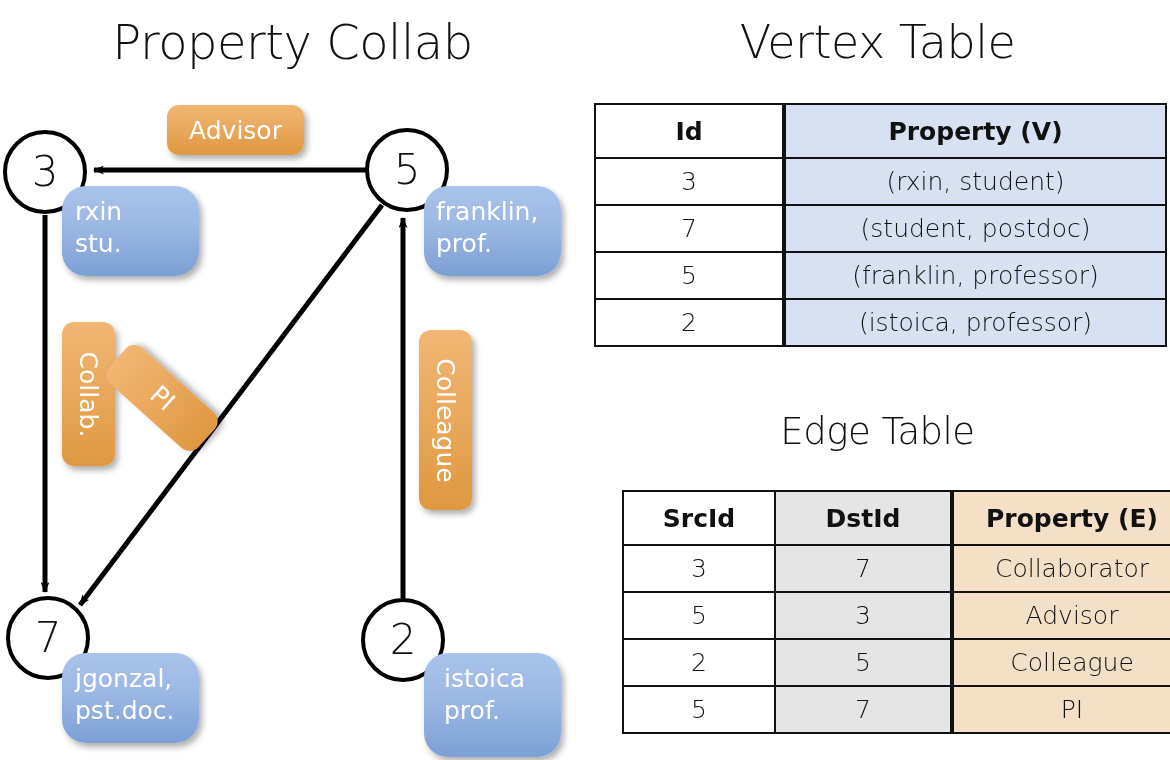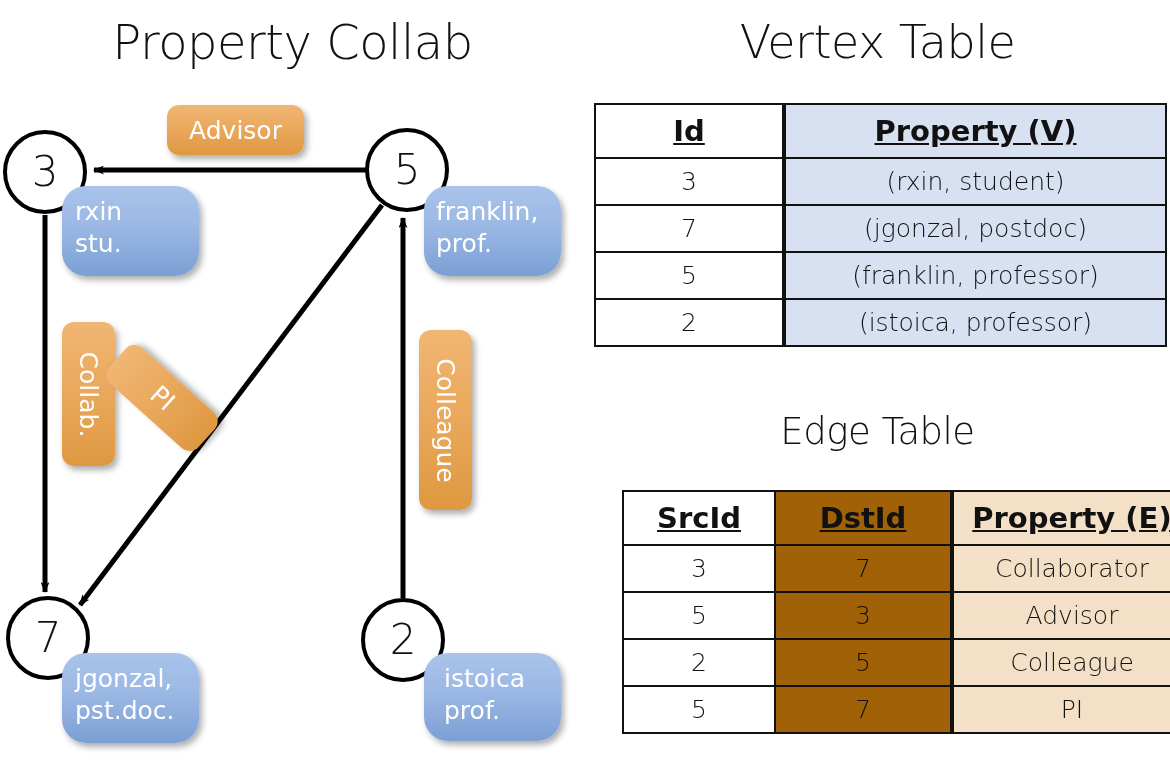--- a/index.html
+++ b/index.html
@@ -129,32 +129,31 @@
     border: 2px solid #111;
     text-align: center;
     font-weight: 300;
     font-size: 25px;
     color: #111;
     padding: 0;
     height: 45px;
   }
   .data-table th {
     font-weight: 700;
-    font-size: 29px;
-    text-decoration: underline;
+    font-size: 25px;
   }
   .data-table .hdr-row th { height: 52px; }
 
   #vertex-table { left: 594px; top: 103px; width: 573px; }
   #vertex-table .col-id   { width: 186px; background: #ffffff; }
   #vertex-table .col-prop { background: #d7e1f2; }
 
   #edge-table { left: 622px; top: 490px; width: 570px; }
   #edge-table .col-src { width: 150px; background: #ffffff; }
-  #edge-table .col-dst { width: 174px; background: #a16207; margin-left: 32px; }
+  #edge-table .col-dst { width: 174px; background: #e5e5e5; margin-left: 32px; }
   #edge-table .col-prop { background: #f4dfc7; }
   #edge-table td.col-prop, #edge-table th.col-prop { border-left-width: 4px; }
   #vertex-table td.col-prop, #vertex-table th.col-prop { border-left-width: 4px; }
 </style>
 </head>
 <body>
 
 <div class="title" id="title-property-graph">Property Collab</div>
 <div class="title" id="title-vertex-table">Vertex Table</div>
 <div class="title" id="title-edge-table">Edge Table</div>
@@ -181,21 +180,21 @@
   <div class="node-circle" style="left:365px; top:128px;">5</div>
   <div class="node-circle" style="left:6px; top:596px;">7</div>
   <div class="node-circle" style="left:361px; top:598px;">2</div>
 
   <div class="prop-box" style="left:62px; top:186px; width:137px; height:90px;">rxin
 stu.</div>
   <div class="prop-box" style="left:424px; top:186px; width:137px; height:90px;padding-left:12px;">franklin,
 prof.</div>
   <div class="prop-box" style="left:62px; top:653px; width:137px; height:90px;">jgonzal,
 pst.doc.</div>
-  <div class="prop-box" style="left:424px; top:653px; width:137px; height:88px;padding-left:20px;">istoica
+  <div class="prop-box" style="left:424px; top:653px; width:137px; height:104px;padding-left:20px;">istoica
 prof.</div>
 
   <div class="edge-label" style="left:167px; top:105px; width:137px; height:50px;">
     <span>Advisor</span>
   </div>
 
   <div class="edge-label vertical" style="left:62px; top:322px; width:53px; height:144px;">
     <span>Collab.</span>
   </div>
 
@@ -213,21 +212,21 @@
       <tr class="hdr-row">
     <th class="col-id">Id</th>
     <th class="col-prop">Property (V)</th>
   </tr>
   <tr>
     <td class="col-id">3</td>
     <td class="col-prop">(rxin, student)</td>
   </tr>
   <tr>
     <td class="col-id">7</td>
-    <td class="col-prop">(jgonzal, postdoc)</td>
+    <td class="col-prop">(student, postdoc)</td>
   </tr>
   <tr>
     <td class="col-id">5</td>
     <td class="col-prop">(franklin, professor)</td>
   </tr>
   <tr>
     <td class="col-id">2</td>
     <td class="col-prop">(istoica, professor)</td>
   </tr>
 </tbody>

